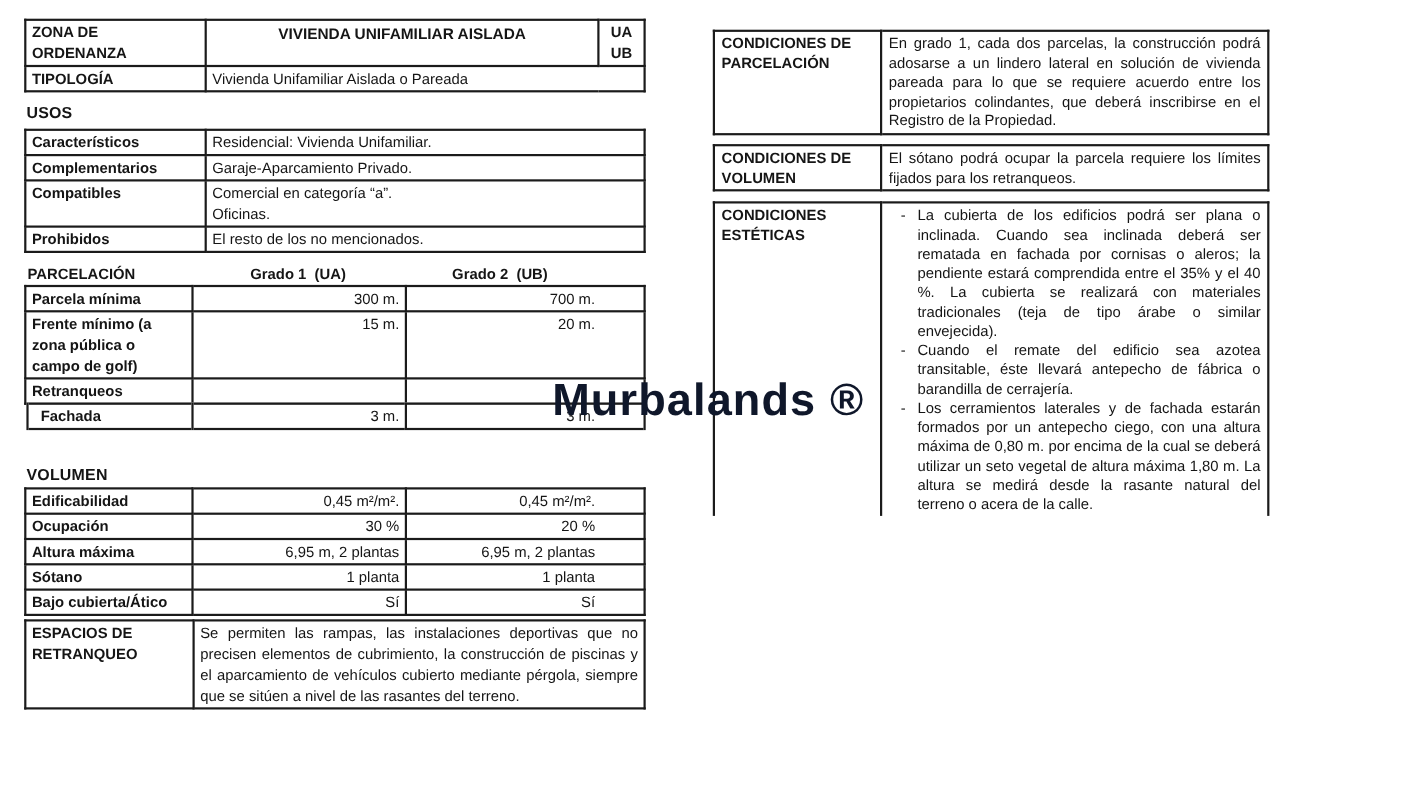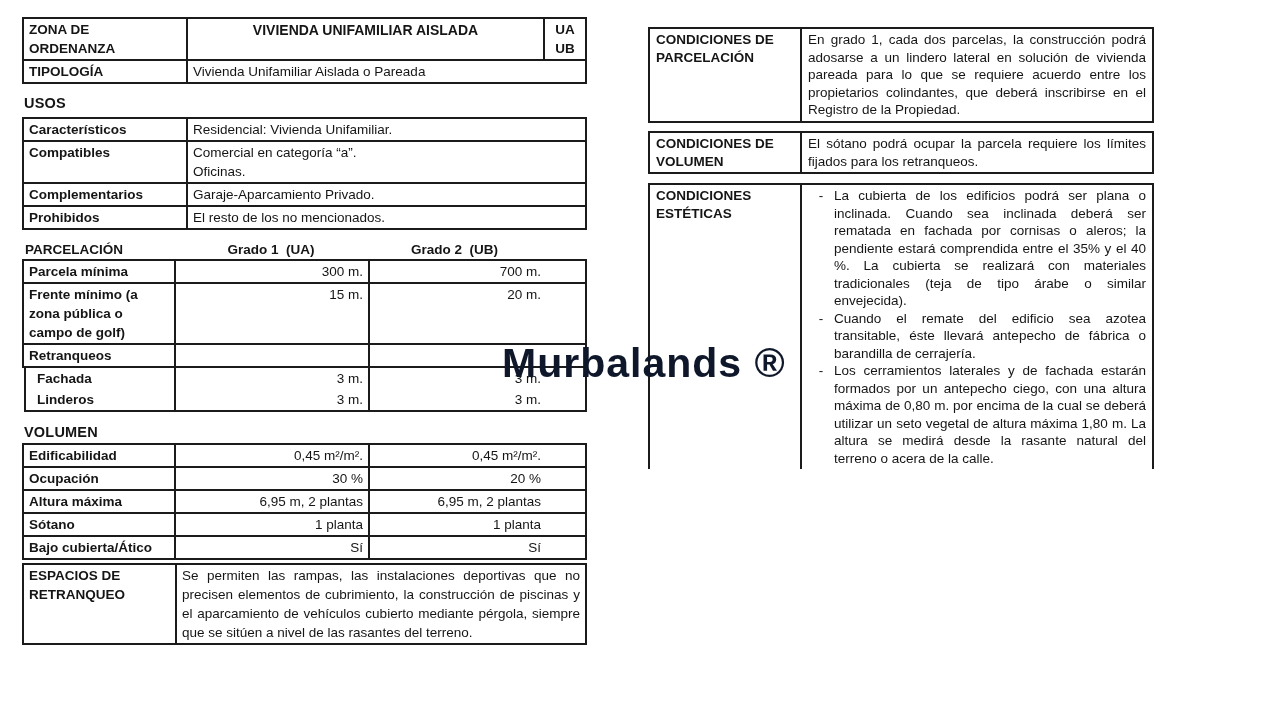--- a/index.html
+++ b/index.html
@@ -69,27 +69,27 @@
     <colgroup>
         <col style="width:164px">
         <col style="width:399px">
       </colgroup>
     <tbody>
         <tr>
       <td class="lbl">Característicos</td>
       <td>Residencial: Vivienda Unifamiliar.</td>
     </tr>
     <tr>
+      <td class="lbl">Complementarios</td>
+      <td>Garaje-Aparcamiento Privado.</td>
+    </tr>
+    <tr>
       <td class="lbl">Compatibles</td>
       <td class="pre">Comercial en categoría “a”.
 Oficinas.</td>
-    </tr>
-    <tr>
-      <td class="lbl">Complementarios</td>
-      <td>Garaje-Aparcamiento Privado.</td>
     </tr>
     <tr>
       <td class="lbl">Prohibidos</td>
       <td>El resto de los no mencionados.</td>
     </tr>
   </tbody>
     </table>
 
   <div class="parc-head abs" style="left:22px; top:240px;">
     <span class="h1">PARCELACIÓN</span>
@@ -124,25 +124,20 @@
     </table>
   <table class="tbl sub abs" style="left:24px; top:366px; width:561px;">
     <colgroup>
         <col style="width:150px">
         <col style="width:194px">
         <col style="width:217px">
       </colgroup>
     <tbody>
         <tr>
       <td class="lbl">Fachada</td>
-      <td class="center">3 m.</td>
-      <td class="center padr">3 m.</td>
-    </tr>
-    <tr>
-      <td class="lbl">Linderos</td>
       <td class="center">3 m.</td>
       <td class="center padr">3 m.</td>
     </tr>
   </tbody>
     </table>
 
   <div class="heading abs" style="left:24px; top:423px;">VOLUMEN</div>
   <table class="tbl abs" style="left:22px; top:443px; width:563px;">
     <colgroup>
         <col style="width:152px">

